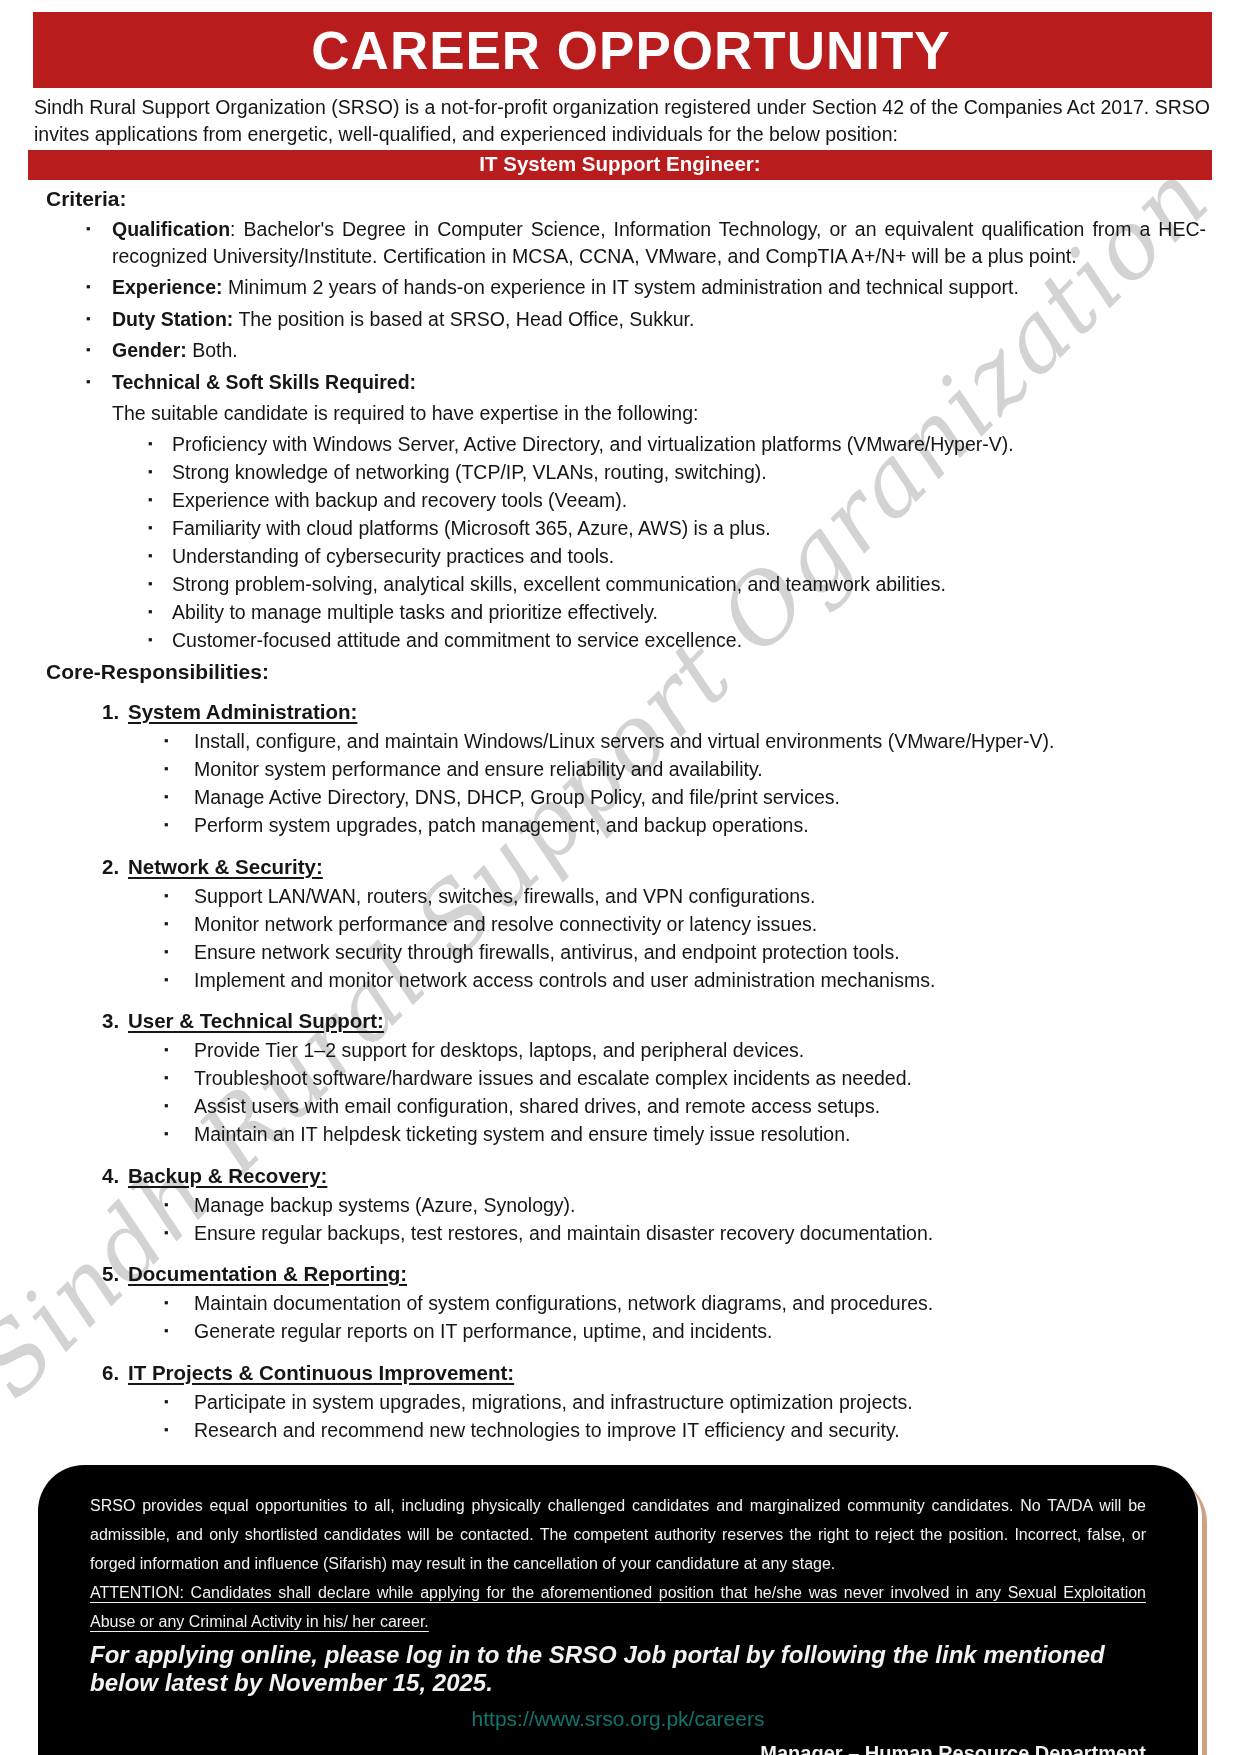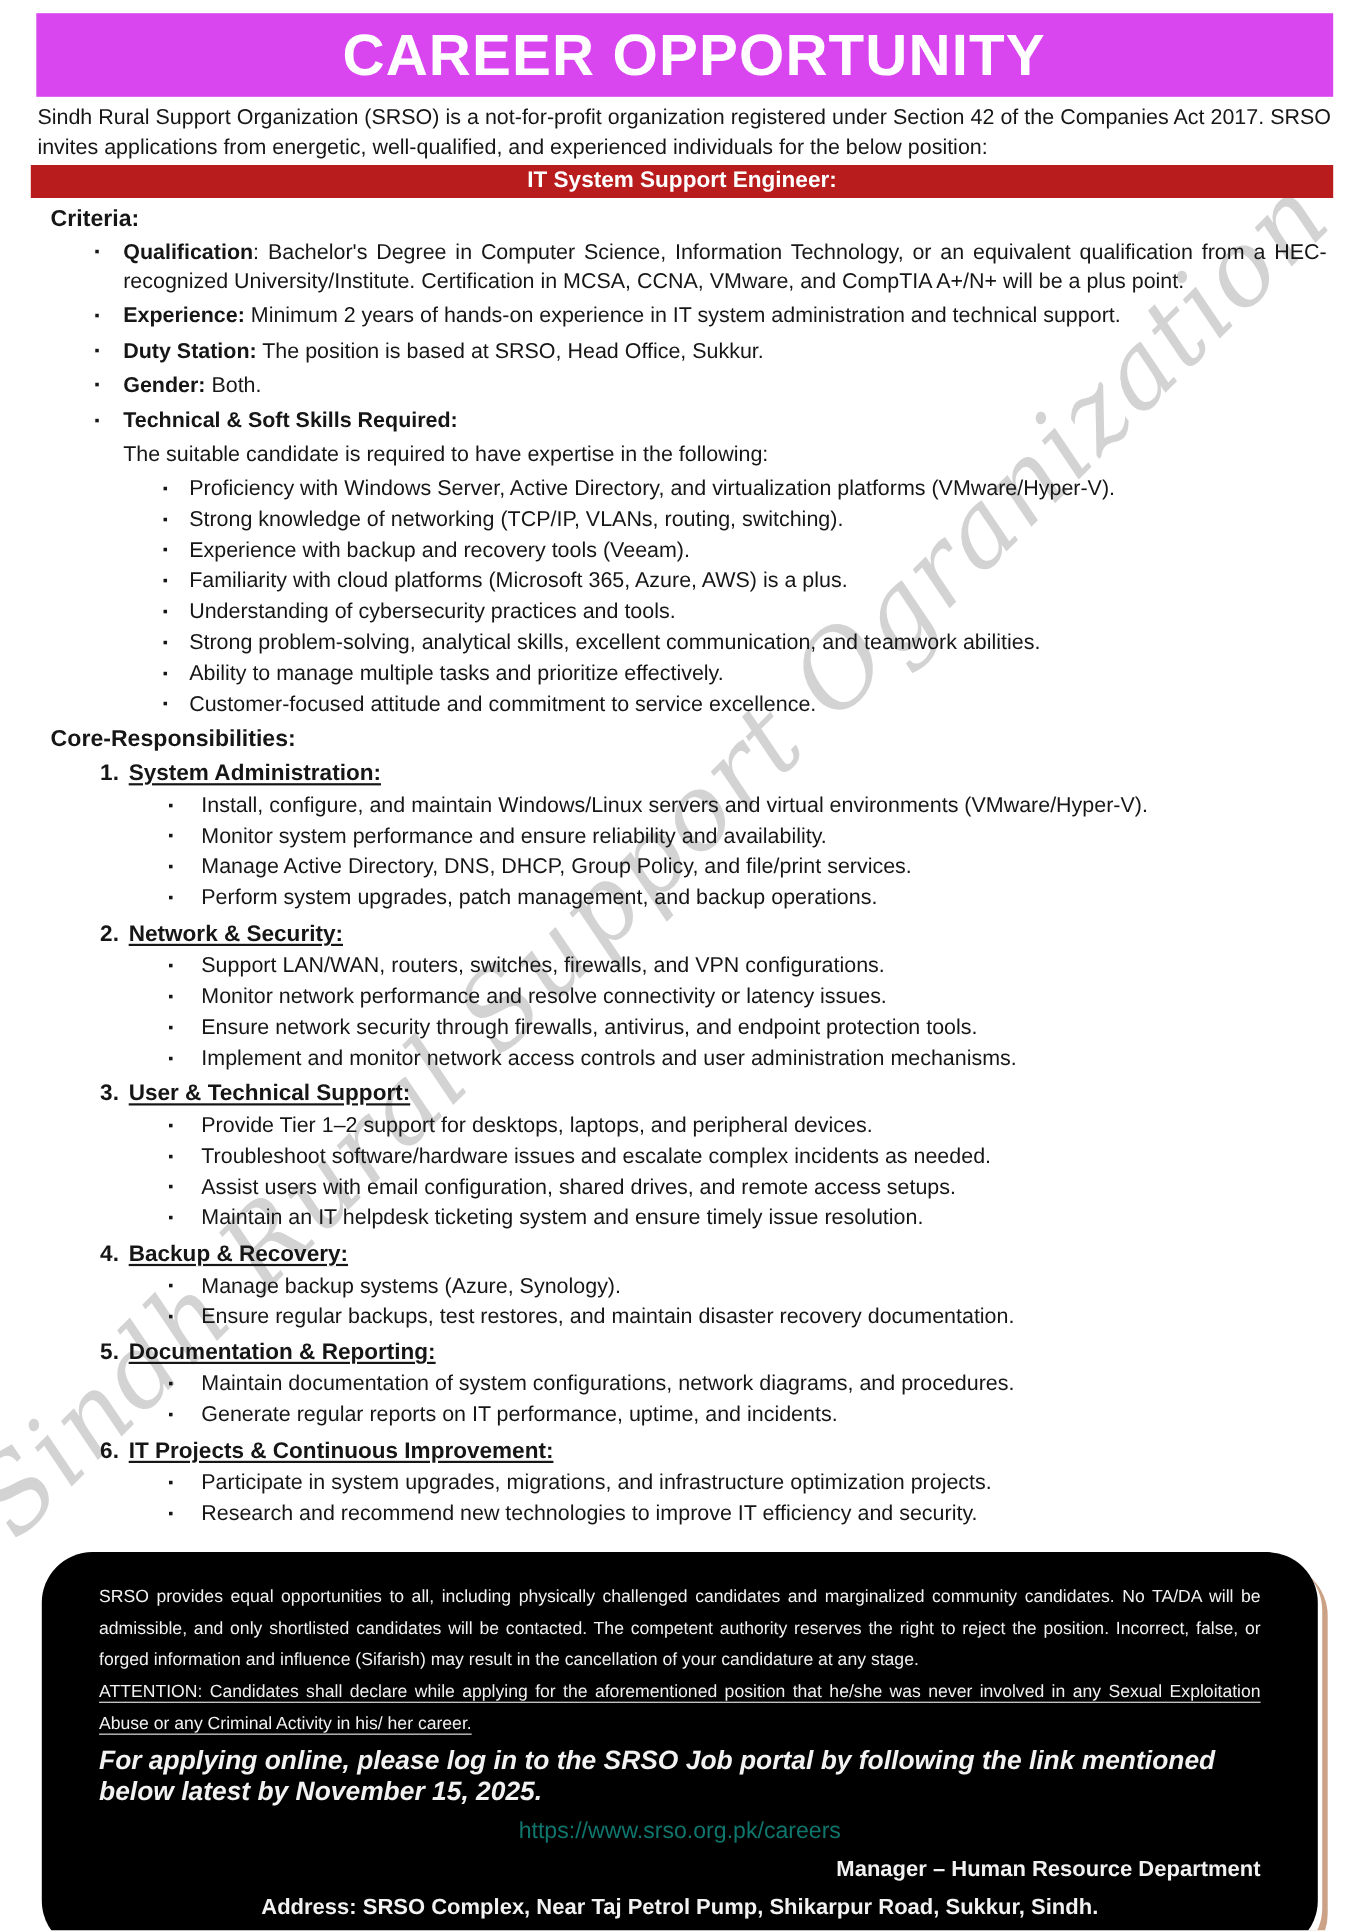--- a/index.html
+++ b/index.html
@@ -26,21 +26,21 @@
     letter-spacing: 2px;
     white-space: nowrap;
     color: rgba(110, 110, 110, 0.30);
     pointer-events: none;
   }
   .content { position: relative; z-index: 1; }
 
   .banner {
     margin: 12px 28px 0 33px;
     height: 76px;
-    background: #d946ef;
+    background: #b91c1c;
     color: #ffffff;
     display: flex;
     align-items: center;
     justify-content: center;
     padding-left: 17px;
   }
   .banner .title {
     font-size: 53px;
     font-weight: bold;
     letter-spacing: 1px;
@@ -100,21 +100,21 @@
   }
   ul.l2 > li {
     position: relative;
     padding: 0 40px 0 172px;
     font-size: 19.5px;
     line-height: 26.5px;
     margin-bottom: 1.5px;
   }
   .b2 { left: 148px; top: 0; }
 
-  .resp-section { margin: 5px; }
+  .resp-section { margin: 16px; }
   .resp-title {
     padding-left: 86px;
     font-size: 20.5px;
     font-weight: bold;
     margin: 7px 0 4px 0;
   }
   .resp-title .num { display: inline-block; min-width: 26px; }
   .resp-title .rt {
     text-decoration: underline;
     text-decoration-thickness: 2px;

